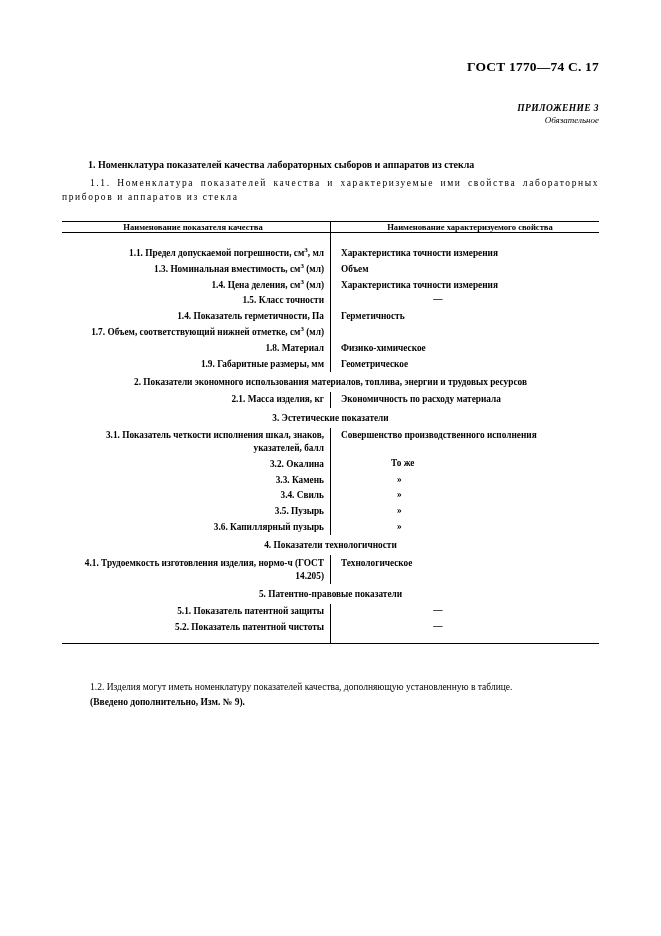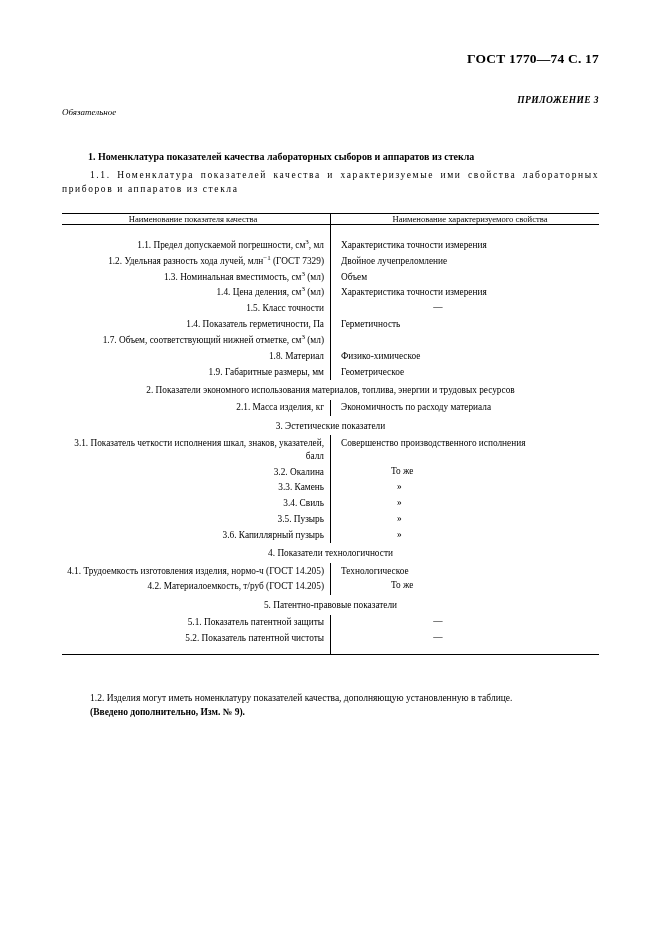--- a/index.html
+++ b/index.html
@@ -13,39 +13,39 @@
     font-family: "Liberation Serif", serif;
     color: #000000;
     position: relative;
     overflow: hidden;
   }
   .page {
     position: relative;
     width: 661px;
     height: 936px;
     box-sizing: border-box;
-    padding: 5px 62px;
+    padding: 13px 62px;
   }
   .header {
     text-align: right;
     font-size: 13.5px;
     font-weight: bold;
     padding-top: 46px;
     letter-spacing: 0.2px;
   }
   .annex {
     text-align: right;
     margin-top: 28px;
     font-size: 9.5px;
     font-weight: bold;
     font-style: italic;
     letter-spacing: 0.4px;
   }
   .annex-sub {
-    text-align: left;
+    text-align: right;
     font-size: 9px;
     font-style: italic;
     margin-top: 2px;
   }
   .sect-title {
     margin-top: 34px;
     font-size: 10px;
     font-weight: bold;
     text-indent: 26px;
   }
@@ -59,20 +59,21 @@
   }
   table.main {
     width: 100%;
     border-collapse: collapse;
     margin-top: 16px;
     font-size: 9.3px;
   }
   table.main td, table.main th {
     vertical-align: top;
     padding: 0;
+    font-weight: bold;
   }
   .thead-row td {
     text-align: center;
     font-size: 8.6px;
     padding: 7px 4px 7px 4px;
   }
   .rule-top { border-top: 1px solid #000; }
   .rule-bottom { border-bottom: 1px solid #000; }
   .col-left {
     width: 50%;
@@ -158,28 +159,20 @@
         <tr>
           <td class="col-left cell-left">
             <span class="item-line hang">1.1. Предел допускаемой погрешности, см<sup>3</sup>, мл</span>
           </td>
           <td class="col-right cell-right">
             <span class="item-line">Характеристика точности измерения</span>
           </td>
         </tr>
         <tr>
           <td class="col-left cell-left">
-            <span class="item-line hang">1.2. Удельная   разность   хода   лучей,   млн<sup>−1</sup> (ГОСТ 7329)</span>
-          </td>
-          <td class="col-right cell-right">
-            <span class="item-line">Двойное лучепреломление</span>
-          </td>
-        </tr>
-        <tr>
-          <td class="col-left cell-left">
             <span class="item-line hang">1.3. Номинальная вместимость, см<sup>3</sup> (мл)</span>
           </td>
           <td class="col-right cell-right">
             <span class="item-line">Объем</span>
           </td>
         </tr>
         <tr>
           <td class="col-left cell-left">
             <span class="item-line hang">1.4. Цена деления, см<sup>3</sup> (мл)</span>
           </td>
@@ -291,28 +284,20 @@
         </tr>
         <tr>
           <td colspan="2" class="center-span">4.  Показатели технологичности</td>
         </tr>
         <tr>
           <td class="col-left cell-left">
             <span class="item-line hang">4.1. Трудоемкость изготовления изделия, нормо-ч (ГОСТ 14.205)</span>
           </td>
           <td class="col-right cell-right">
             <span class="item-line">Технологическое</span>
-          </td>
-        </tr>
-        <tr>
-          <td class="col-left cell-left">
-            <span class="item-line hang">4.2. Материалоемкость, т/руб (ГОСТ 14.205)</span>
-          </td>
-          <td class="col-right cell-right">
-            <span class="toje">То же</span>
           </td>
         </tr>
         <tr>
           <td colspan="2" class="center-span">5.  Патентно-правовые показатели</td>
         </tr>
         <tr>
           <td class="col-left cell-left">
             <span class="item-line hang">5.1. Показатель патентной защиты</span>
           </td>
           <td class="col-right cell-right">

